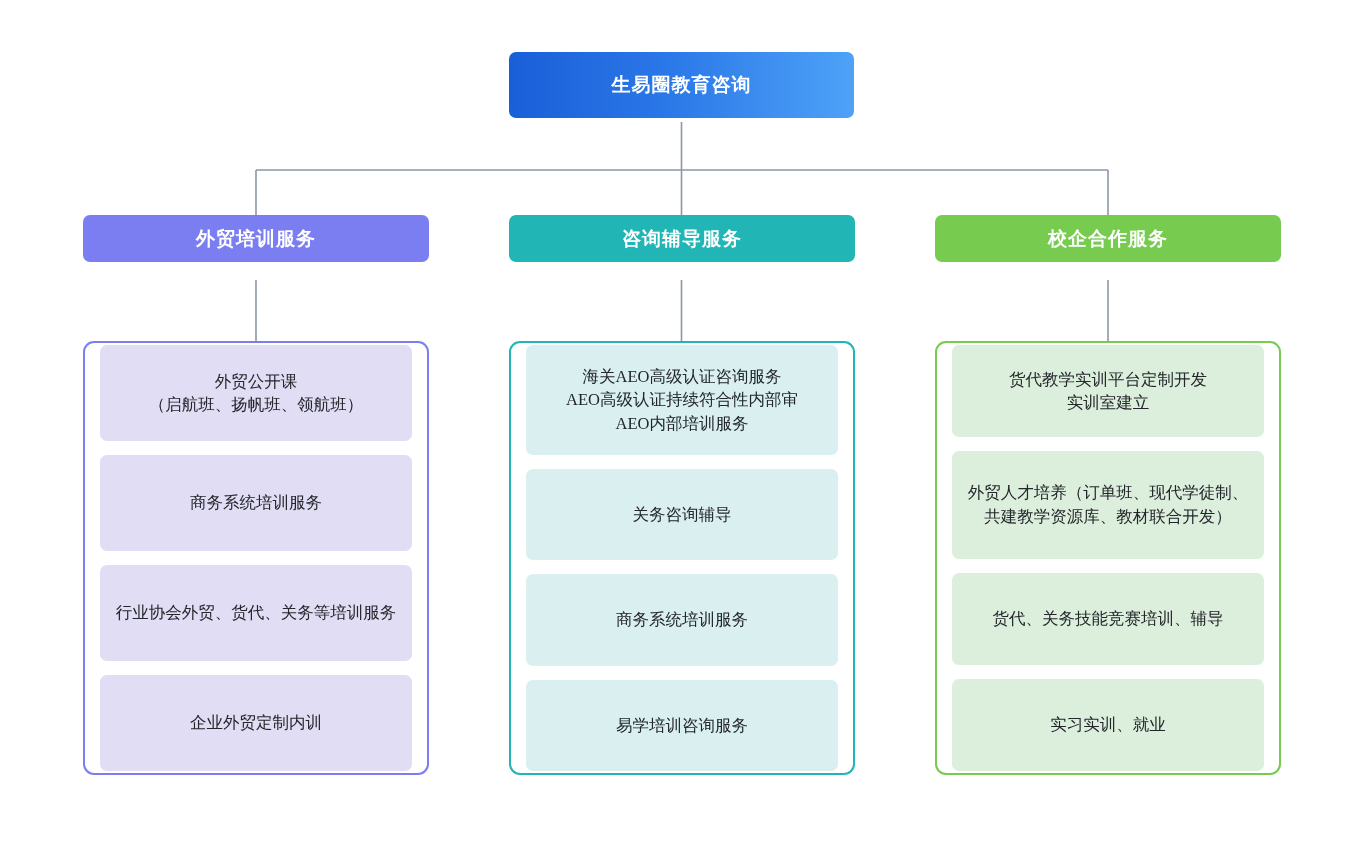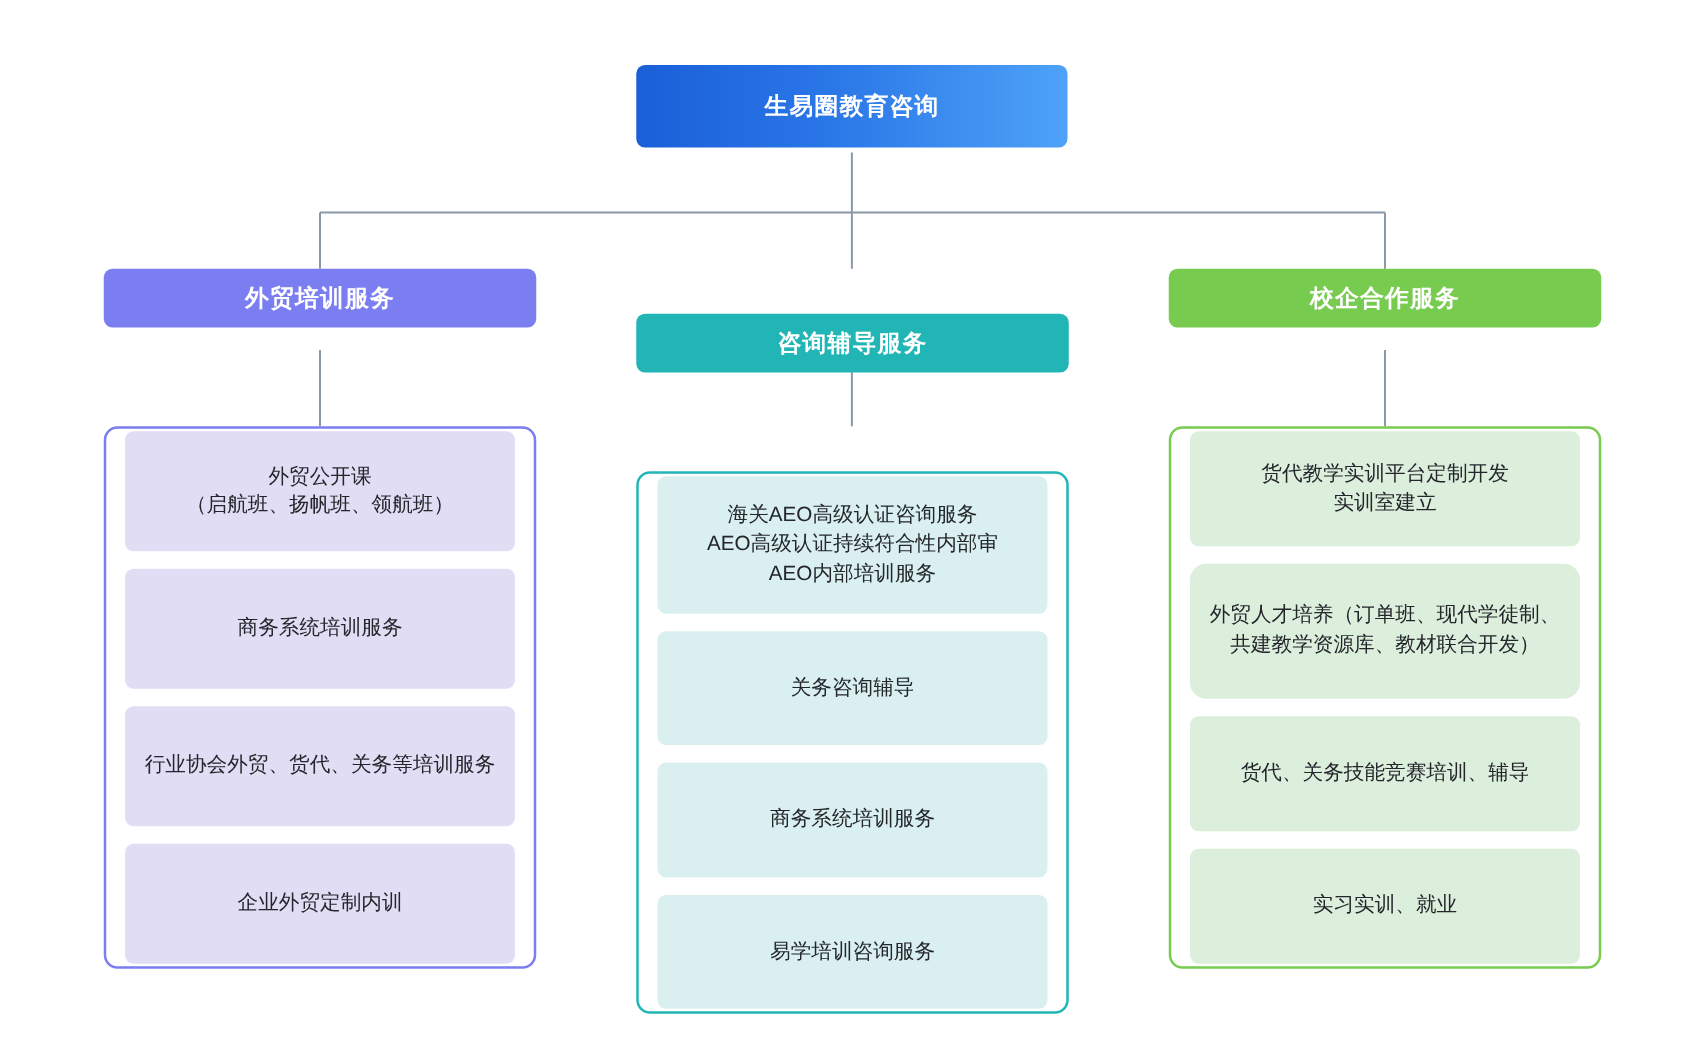--- a/index.html
+++ b/index.html
@@ -47,21 +47,21 @@
     letter-spacing: 1px;
   }
 
   
   .branch {
     position: absolute;
     top: 215px;
     width: 346px;
   }
   .branch-1 { left: 83px; }
-  .branch-2 { left: 509px; margin-top: 36px; }
+  .branch-2 { left: 509px; }
   .branch-3 { left: 935px; }
 
   .branch-header {
     width: 346px;
     height: 47px;
     border-radius: 7px;
     display: flex;
     align-items: center;
     justify-content: center;
   }
@@ -100,36 +100,36 @@
     align-items: center;
     justify-content: center;
     text-align: center;
     padding: 8px 12px;
     font-size: 16.5px;
     line-height: 1.42;
     color: #23262b;
     white-space: pre-line;
   }
   .branch-1 .item-card { background: #e1ddf4; }
-  .branch-2 .item-card { background: #d9eff0; }
+  .branch-2 .item-card { background: #d9eff0; font-family: Liberation Serif, serif; }
   .branch-3 .item-card { background: #dcefdc; }
 
   
   .branch-1 .item-card { flex: 1 1 0; margin-bottom: 14px; }
   .branch-1 .item-card:last-child { margin-bottom: 0; }
 
   .branch-2 .item-card { flex: 1 1 0; margin-bottom: 14px; }
   .branch-2 .item-card:last-child { margin-bottom: 0; }
 
   .branch-3 .item-card { flex: 1 1 0; margin-bottom: 14px; }
   .branch-3 .item-card:last-child { margin-bottom: 0; }
 
   
   .branch-2 .item-card:nth-child(1) { flex-grow: 1.25; }
-  .branch-3 .item-card:nth-child(2) { flex-grow: 1.2; border-radius: 13px; }
+  .branch-3 .item-card:nth-child(2) { flex-grow: 1.2; }
 </style>
 </head>
 <body>
 
 <div id="chart">
 
   <svg class="connectors" viewBox="0 0 1360 844" width="1360" height="844">
 
     <line x1="681.5" y1="122" x2="681.5" y2="170" stroke="#8b98a8" stroke-width="1.6"></line>
 

